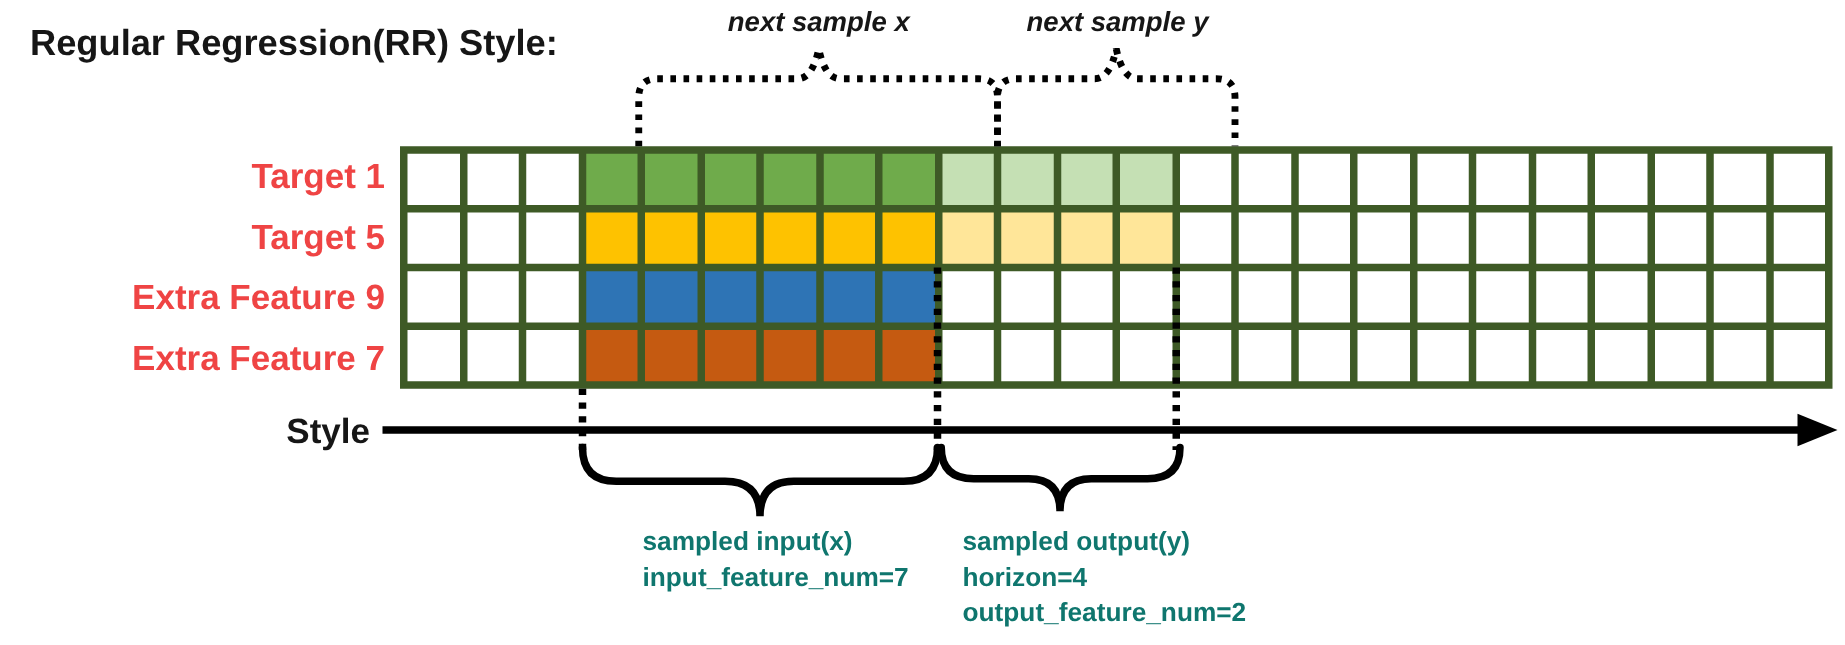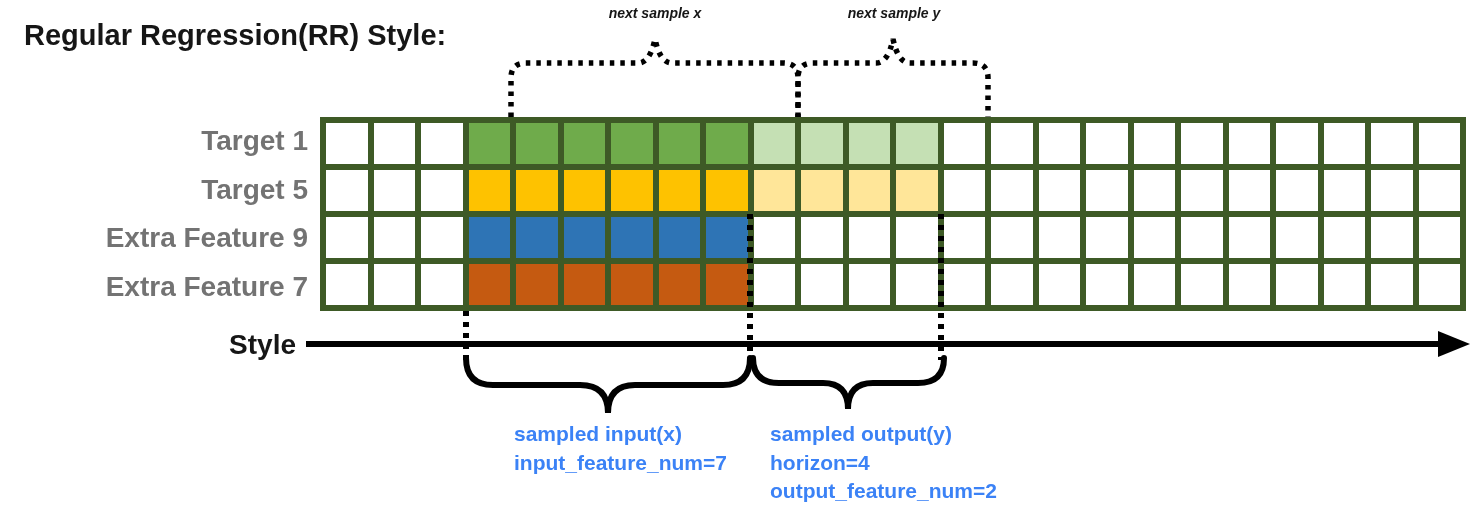--- a/index.html
+++ b/index.html
@@ -21,21 +21,21 @@
     font-size: 29px;
     font-weight: 700;
     letter-spacing: 0px;
     margin: 16px;
     color: #161616;
   }
   .next-label {
     position: absolute;
     top: 5px;
     transform: translateX(-50%);
-    font-size: 14px;
+    font-size: 22px;
     font-style: italic;
     font-weight: 600;
     white-space: nowrap;
     color: #161616;
   }
   .next-x { left: 655px; }
   .next-y { left: 894px; }
 
   .row-labels {
     position: absolute;
@@ -46,21 +46,21 @@
     display: grid;
     grid-template-rows: repeat(4, 1fr);
   }
   .row-label {
     display: flex;
     align-items: center;
     justify-content: flex-end;
     font-size: 28px;
     font-weight: 700;
     white-space: nowrap;
-    color: #737373;
+    color: #ef4444;
   }
 
   .sample-grid {
     position: absolute;
     left: 320px;
     top: 117px;
     width: 1146px;
     height: 194px;
     box-sizing: border-box;
     display: grid;
@@ -89,21 +89,21 @@
     color: #161616;
   }
 
   .caption {
     position: absolute;
     top: 420px;
     font-size: 21px;
     font-weight: 600;
     line-height: 28.5px;
     white-space: nowrap;
-    color: #3b82f6;
+    color: #0f766e;
   }
   .input-caption { left: 514px; }
   .output-caption { left: 770px; }
 </style>
 </head>
 <body>
 
 <div class="canvas">
 
   <h1 class="page-title">Regular Regression(RR) Style:</h1>

